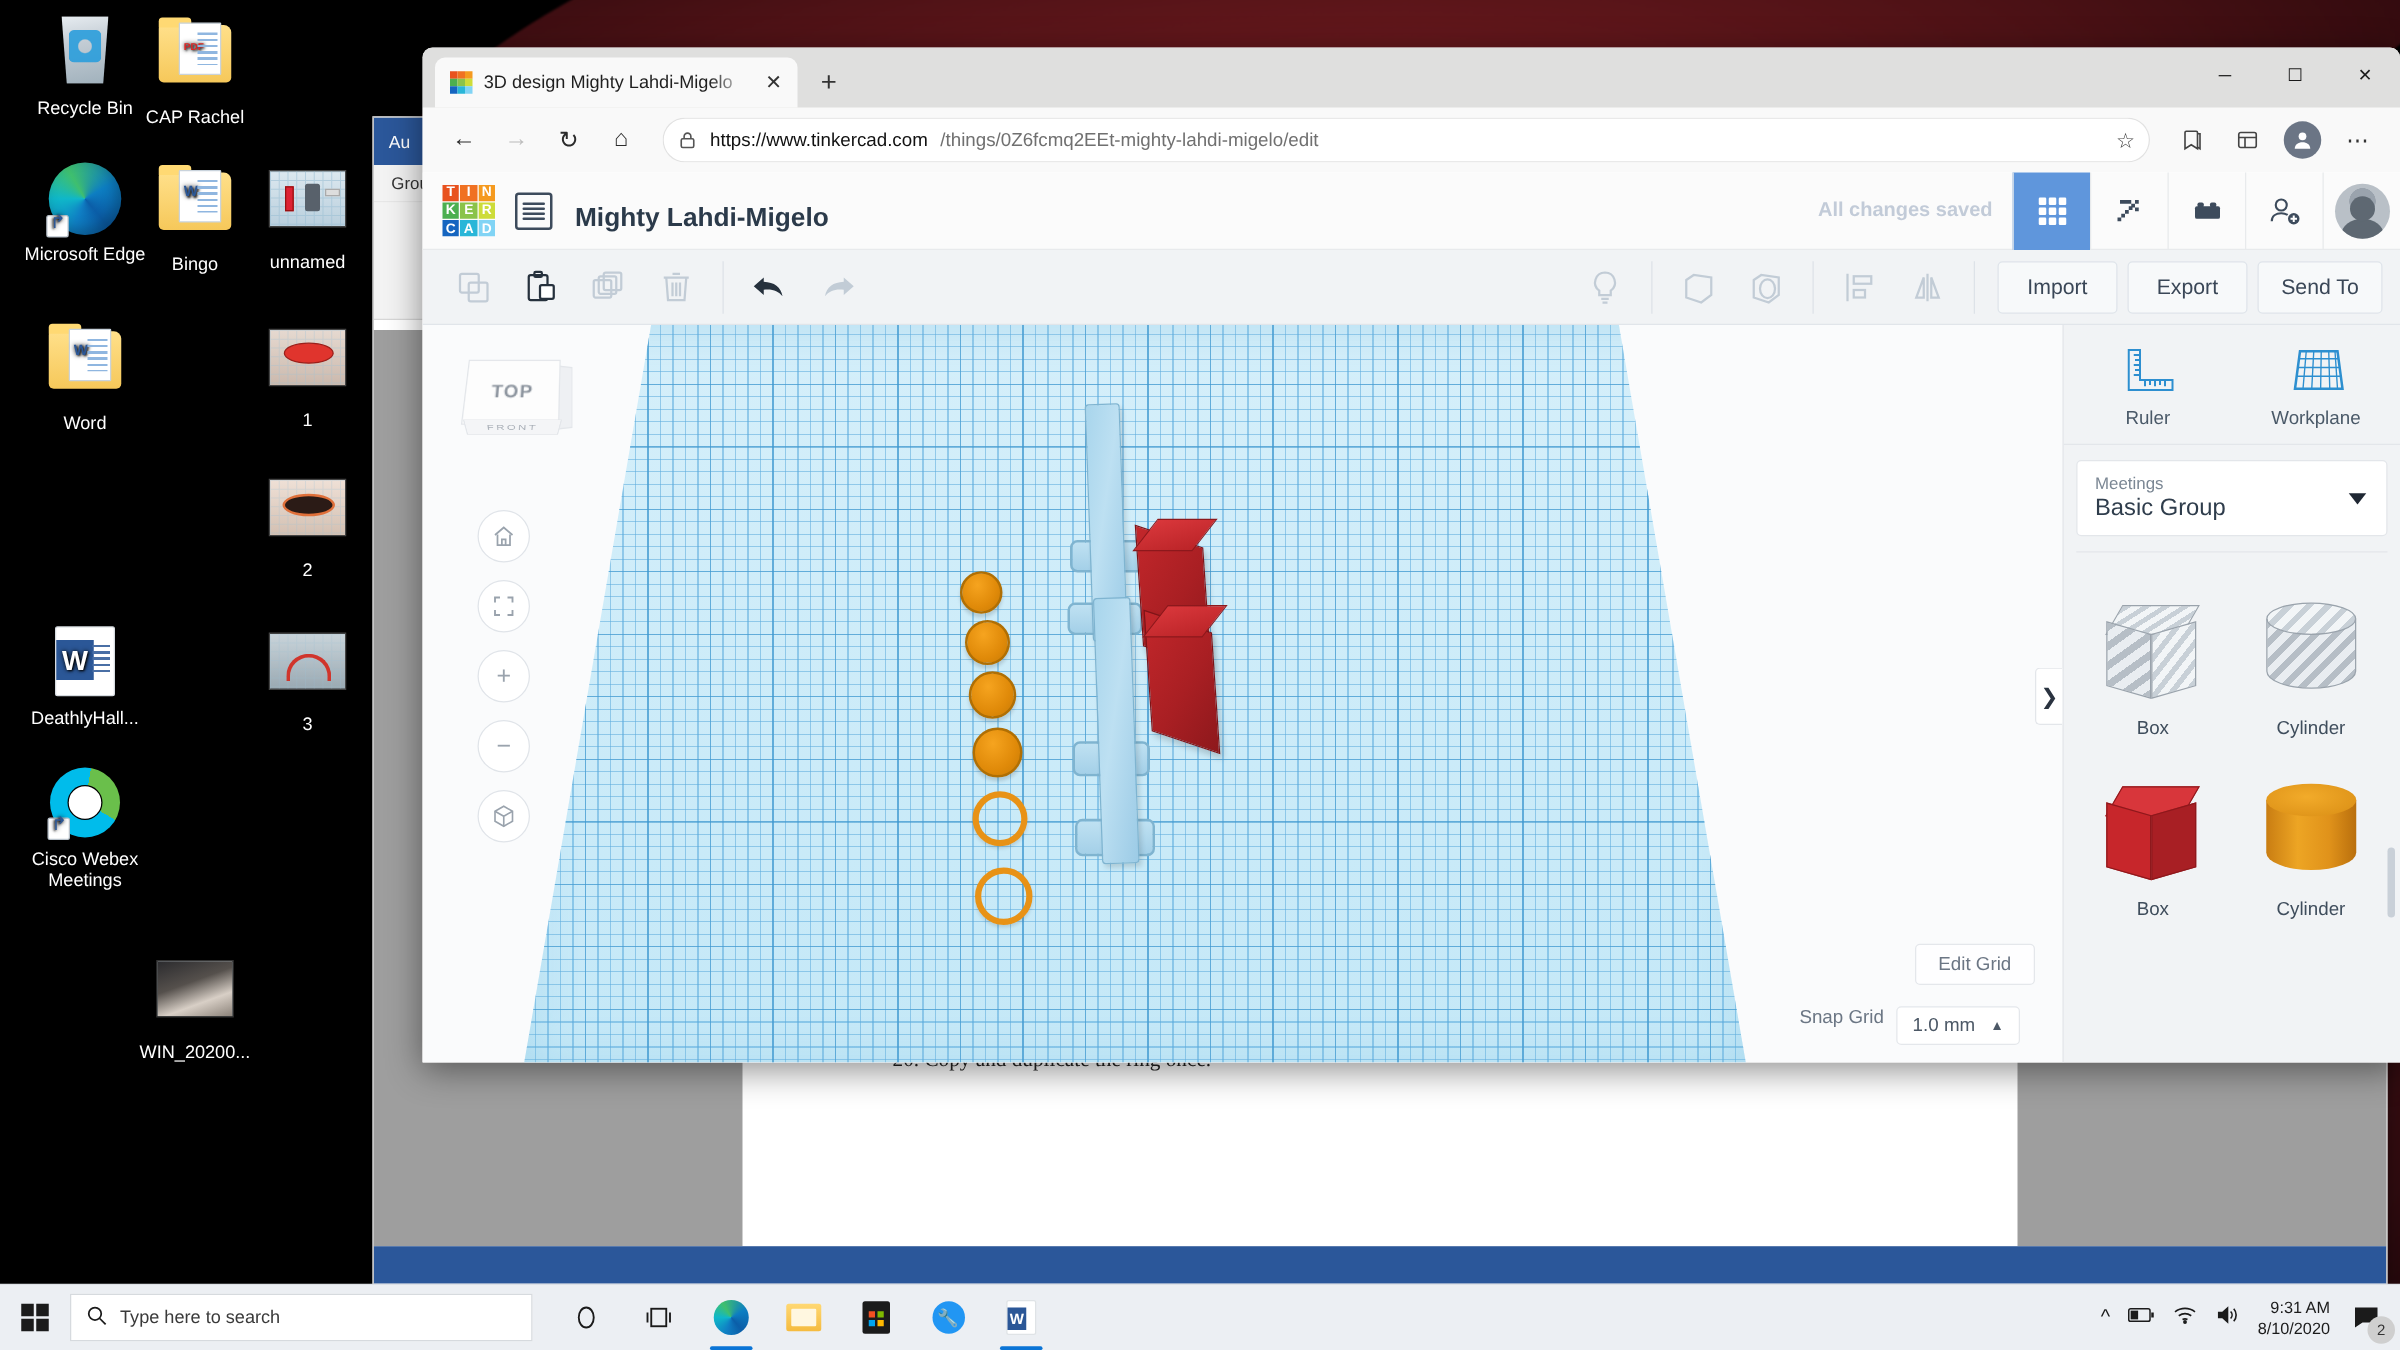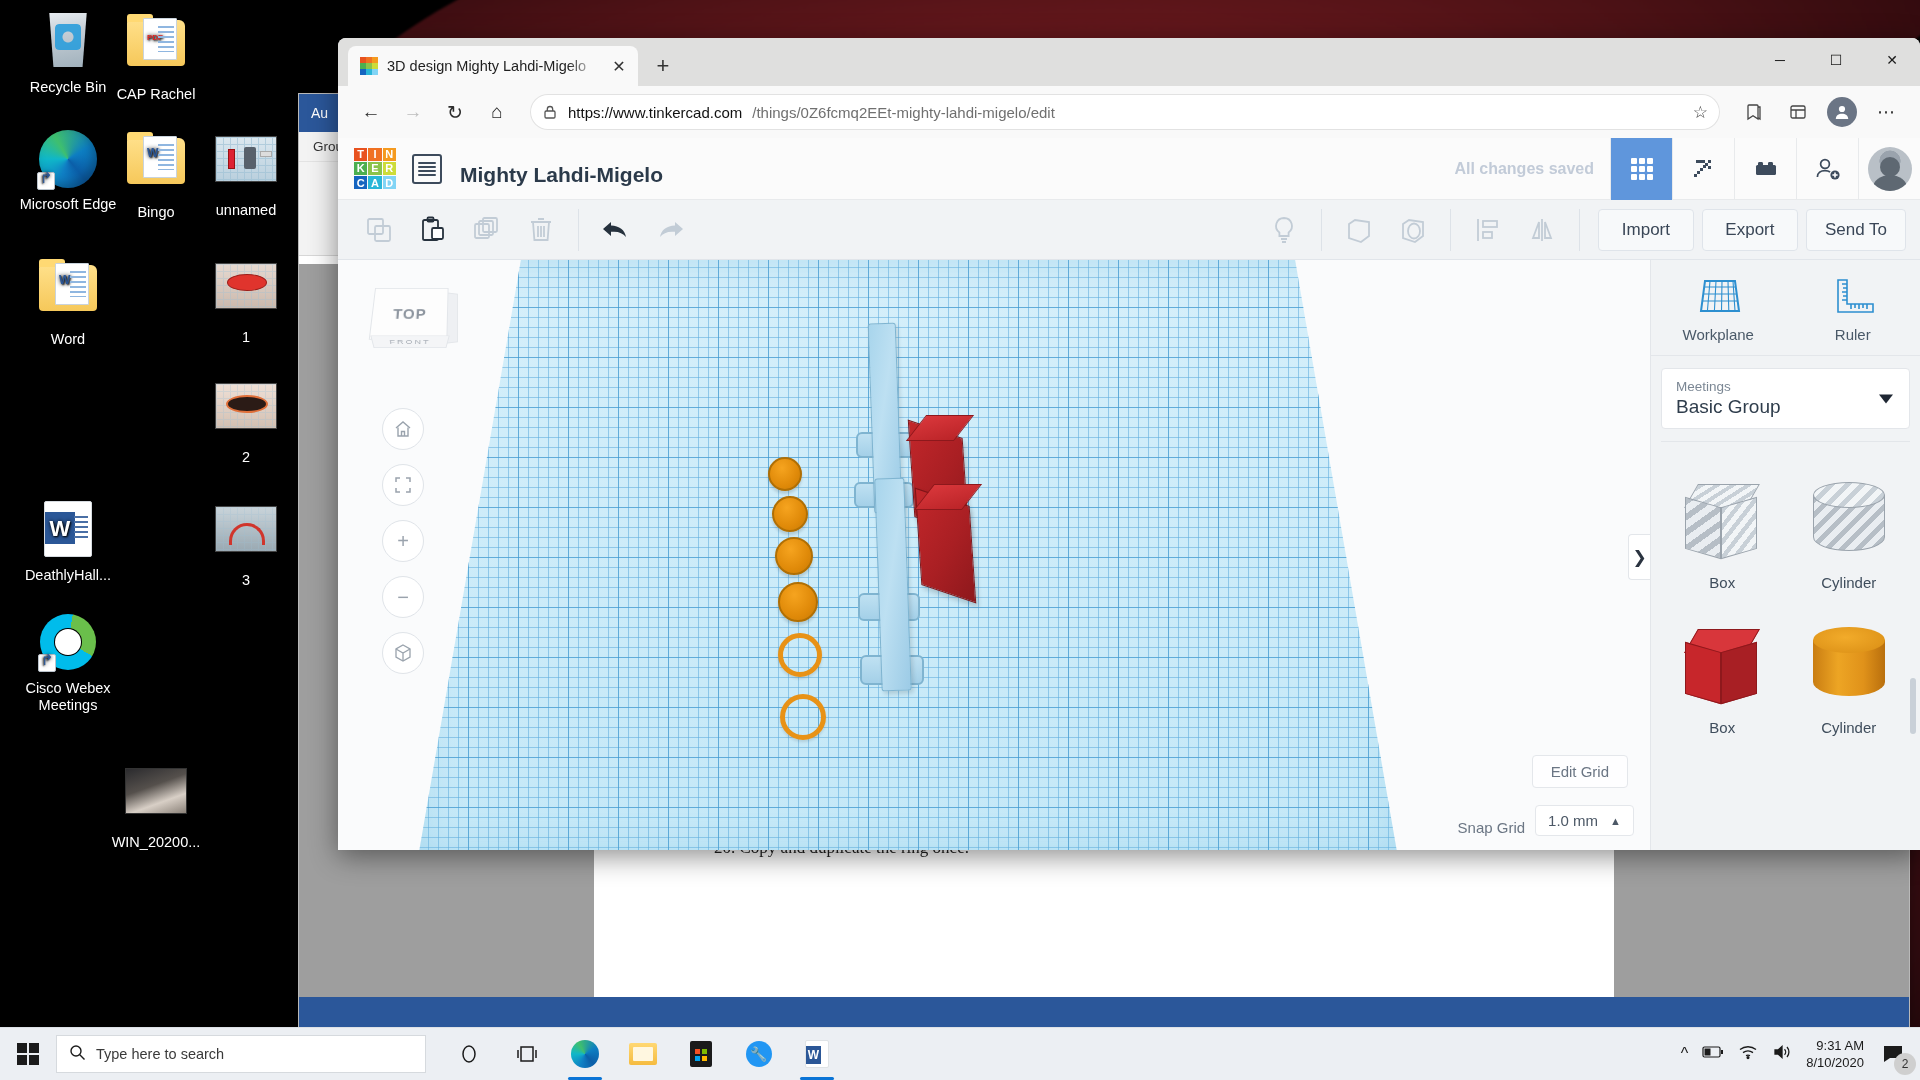--- a/index.html
+++ b/index.html
@@ -489,22 +489,22 @@
     display:flex; align-items:center; justify-content:center;
     color:#9aa3ad; font-size: 20px;
   }
   .edit-grid-btn {
     position:absolute; right: 22px; bottom: 62px;
     padding: 7px 18px; background: rgba(255,255,255,0.78);
     border: 1px solid #e4e7eb; border-radius:4px;
     font-size: 15px; color:#6b7684;
   }
   .snap-grid-row {
-    position:absolute; right: 16px; bottom: 14px;
-    display:flex; align-items:flex-end; gap: 10px;
+    position:absolute; right: 34px; bottom: 14px;
+    display:flex; align-items:flex-start; gap: 10px;
     font-size: 15px; color:#6b7684;
   }
   .snap-grid-val {
     background: rgba(255,255,255,0.9); border:1px solid #e4e7eb; border-radius:4px;
     padding: 6px 12px; display:flex; align-items:center; gap: 12px; color:#4c5866;
   }
   .panel-collapse {
     position:absolute; right: 0; top: 274px;
     width: 22px; height: 46px;
     background:#fff; border:1px solid #e3e6ea; border-right:none;
@@ -1083,39 +1083,39 @@
         </div>
 
         <div class="panel-collapse">❯</div>
       </div>
 
       <div class="shapes-panel">
         <div class="sp-tools">
           <div class="sp-tool">
             <div class="ticon">
               <svg width="46" height="40" viewBox="0 0 46 40">
-                  <g fill="none" stroke="#2d8fd0" stroke-width="1.1">
-                    <path d="M10 4h30l4 30H6z" stroke-width="2"></path>
-                    <path d="M15 4l-2.6 30M21 4l-1.6 30M27 4l-.5 30M33 4l.8 30M38 4l2 30M9.2 10h31.6M8.4 17h33.2M7.6 24h34.8"></path>
-                  </g>
-                </svg>
-            </div>
-            <span>Workplane</span>
-          </div>
-          <div class="sp-tool">
-            <div class="ticon">
-              <svg width="46" height="40" viewBox="0 0 46 40">
                   <g fill="none" stroke="#2d8fd0" stroke-width="1.6">
                     <path d="M8 3h9v24h26v8H8z"></path>
                     <path d="M17 7h-5M17 11h-4M17 15h-5M17 19h-4M17 23h-5"></path>
                     <path d="M21 27v5M25 27v4M29 27v5M33 27v4M37 27v5"></path>
                   </g>
                 </svg>
             </div>
             <span>Ruler</span>
+          </div>
+          <div class="sp-tool">
+            <div class="ticon">
+              <svg width="46" height="40" viewBox="0 0 46 40">
+                  <g fill="none" stroke="#2d8fd0" stroke-width="1.1">
+                    <path d="M10 4h30l4 30H6z" stroke-width="2"></path>
+                    <path d="M15 4l-2.6 30M21 4l-1.6 30M27 4l-.5 30M33 4l.8 30M38 4l2 30M9.2 10h31.6M8.4 17h33.2M7.6 24h34.8"></path>
+                  </g>
+                </svg>
+            </div>
+            <span>Workplane</span>
           </div>
         </div>
 
         <div class="sp-select">
           <div class="sp-cat">Meetings</div>
           <div class="sp-val">Basic Group</div>
           <span class="caret"></span>
         </div>
         <div class="sp-divider"></div>
 

